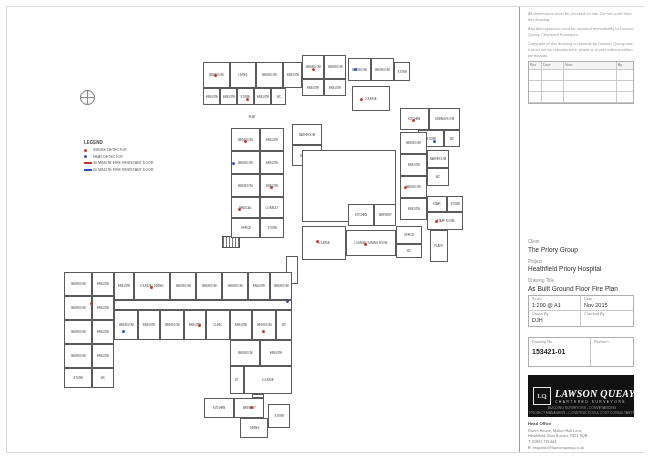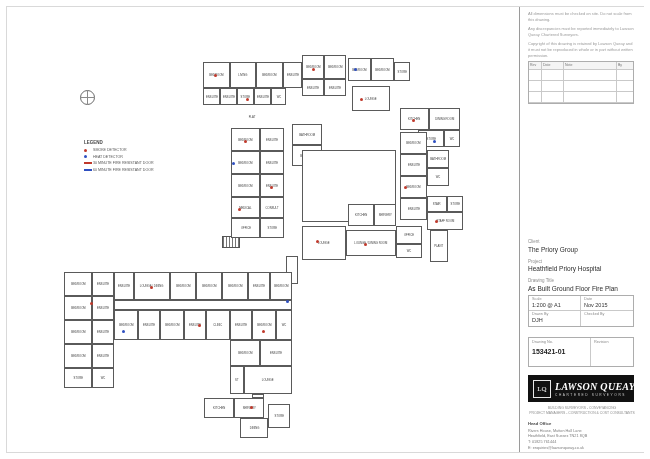--- a/index.html
+++ b/index.html
@@ -49,21 +49,21 @@
   .tb-meta .cell{border-right:1px solid #c9c9c9;border-bottom:1px solid #c9c9c9;padding:1px 3px;overflow:hidden;}
   .tb-meta .cell:nth-child(2n){border-right:none;}
   .tb-meta .cell:nth-child(n+3){border-bottom:none;}
   .m-label{font-size:3.8px;color:#8d8d8d;}
   .m-value{font-size:5.5px;color:#333;margin-top:1px;}
   .tb-dno{position:absolute;left:8px;top:330px;width:106px;height:30px;border:1px solid #adadad;
           display:grid;grid-template-columns:62px 1fr;box-sizing:border-box;}
   .tb-dno .cell{padding:2px 3px;border-right:1px solid #c9c9c9;overflow:hidden;}
   .tb-dno .cell:last-child{border-right:none;}
   .d-value{font-size:7px;font-weight:bold;color:#222;margin-top:4px;}
-  .tb-logo{position:absolute;left:8px;top:368px;width:106px;height:27px;background:#111;
+  .tb-logo{position:absolute;left:8px;top:368px;width:106px;height:42px;background:#111;
            display:flex;align-items:center;gap:4px;padding:1px 5px;box-sizing:border-box;}
   .monogram{width:16px;height:16px;border:1px solid #e8e8e8;color:#fff;flex:0 0 16px;
             display:flex;align-items:center;justify-content:center;
             font-family:"Liberation Serif",serif;font-size:7px;}
   .brand-name{font-family:"Liberation Serif",serif;font-size:10px;font-weight:bold;color:#fff;
               letter-spacing:0.3px;white-space:nowrap;font-style:italic;}
   .brand-sub{font-size:3.2px;color:#cfcfcf;letter-spacing:1.6px;margin-top:1px;white-space:nowrap;}
   .tb-tagline{position:absolute;left:2px;top:399px;width:120px;text-align:center;
               font-size:3.4px;color:#8d8d8d;line-height:1.6;}
   .tb-office{position:absolute;left:8px;top:414px;width:108px;font-size:3.8px;color:#7d7d7d;line-height:1.55;}

